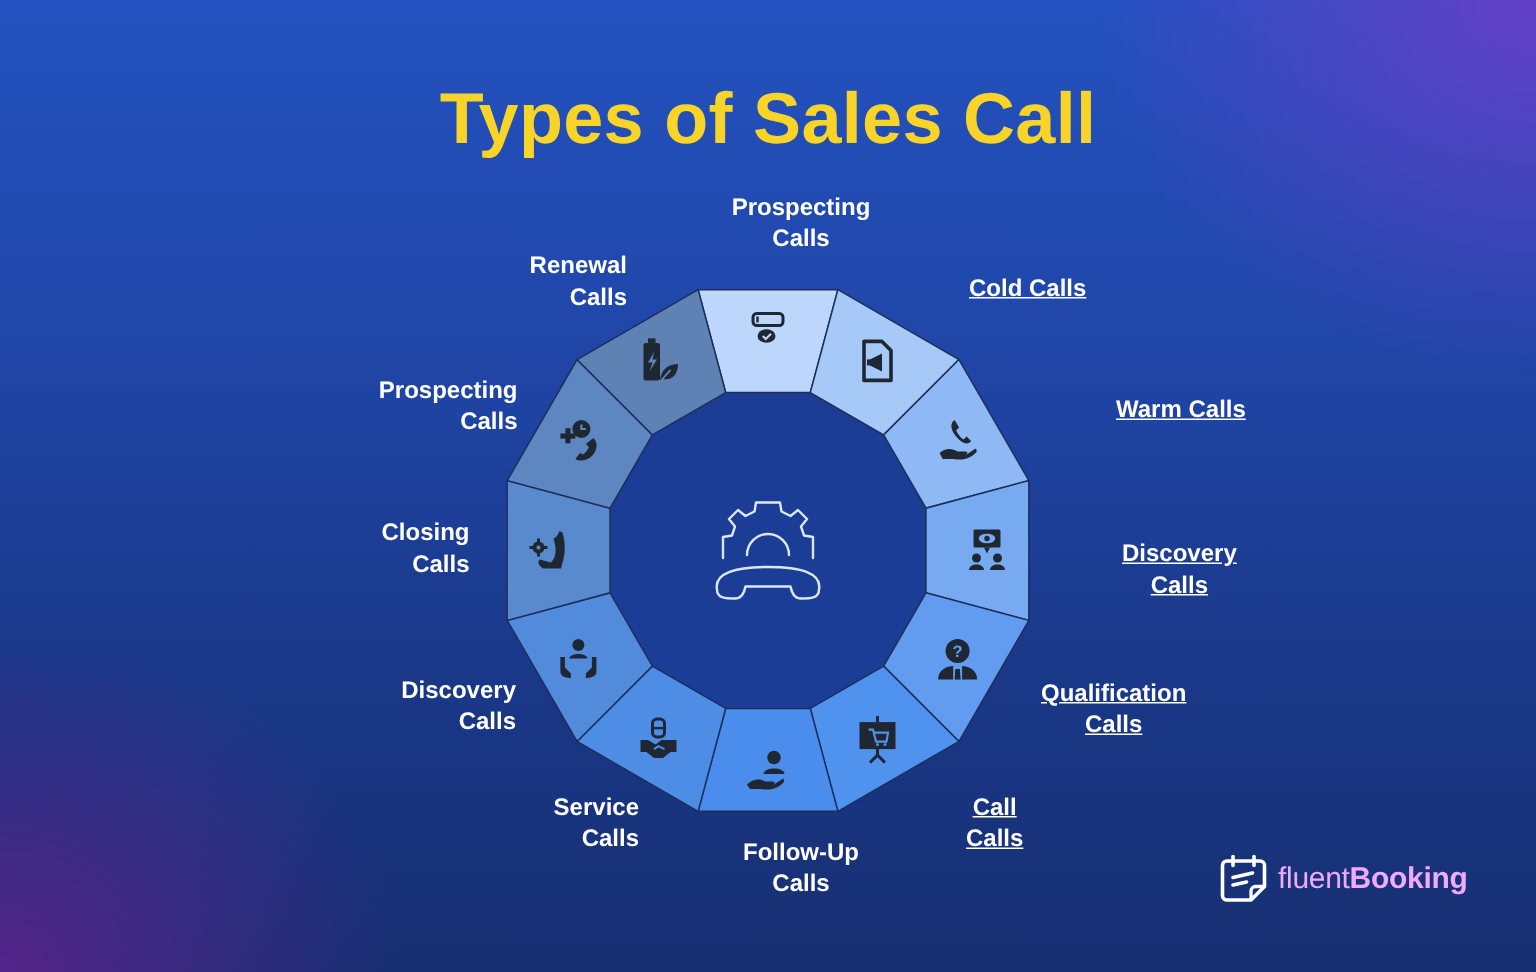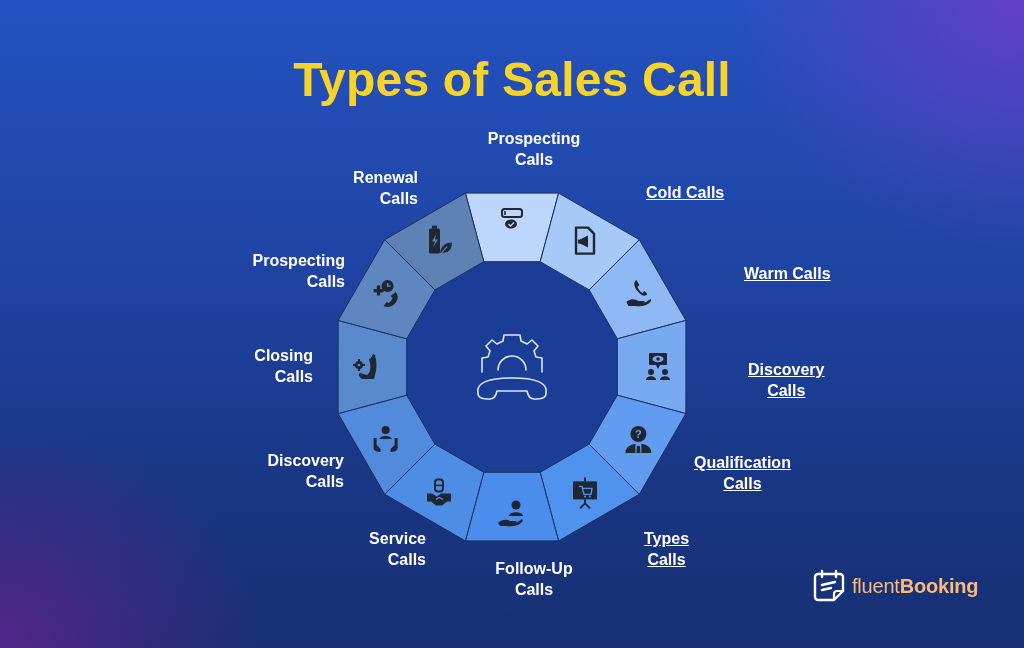--- a/index.html
+++ b/index.html
@@ -24,21 +24,21 @@
     .label {
       position: absolute; color: #ffffff; font-weight: 700; font-size: 16px;
       line-height: 21px; white-space: nowrap;
     }
     .label span { display: block; padding-left: 46px; }
     .l-center { text-align: center; transform: translateX(-50%); }
     .l-right  { text-align: right; transform: translateX(-100%); }
     .l-left   { text-align: center; text-decoration: underline; }
     .logo {
       position: absolute; left: 812px; top: 568px; display: flex; align-items: center;
-      color: #fdba74; height: 36px;
+      color: #f0abfc; height: 36px;
     }
     .logo-word { font-size: 20px; margin-left: 6px; letter-spacing: -0.2px; }
     .logo-word .light { font-weight: 400; }
     .logo-word .bold { font-weight: 700; }
   </style>
 </head>
 <body>
 
 <div class="bg"></div>
 
@@ -163,21 +163,21 @@
     </div>
     <div class="label l-left" style="left: 702px; top: 359px;">
       <span>Discovery</span>
       <span>Calls</span>
     </div>
     <div class="label l-left" style="left: 648px; top: 452px;">
       <span>Qualification</span>
       <span>Calls</span>
     </div>
     <div class="label l-left" style="left: 598px; top: 528px;">
-      <span>Types</span>
+      <span>Call</span>
       <span>Calls</span>
     </div>
     <div class="label l-center" style="left: 511px; top: 558px;">
       <span>Follow-Up</span>
       <span>Calls</span>
     </div>
     <div class="label l-right" style="left: 426px; top: 528px;">
       <span>Service</span>
       <span>Calls</span>
     </div>

